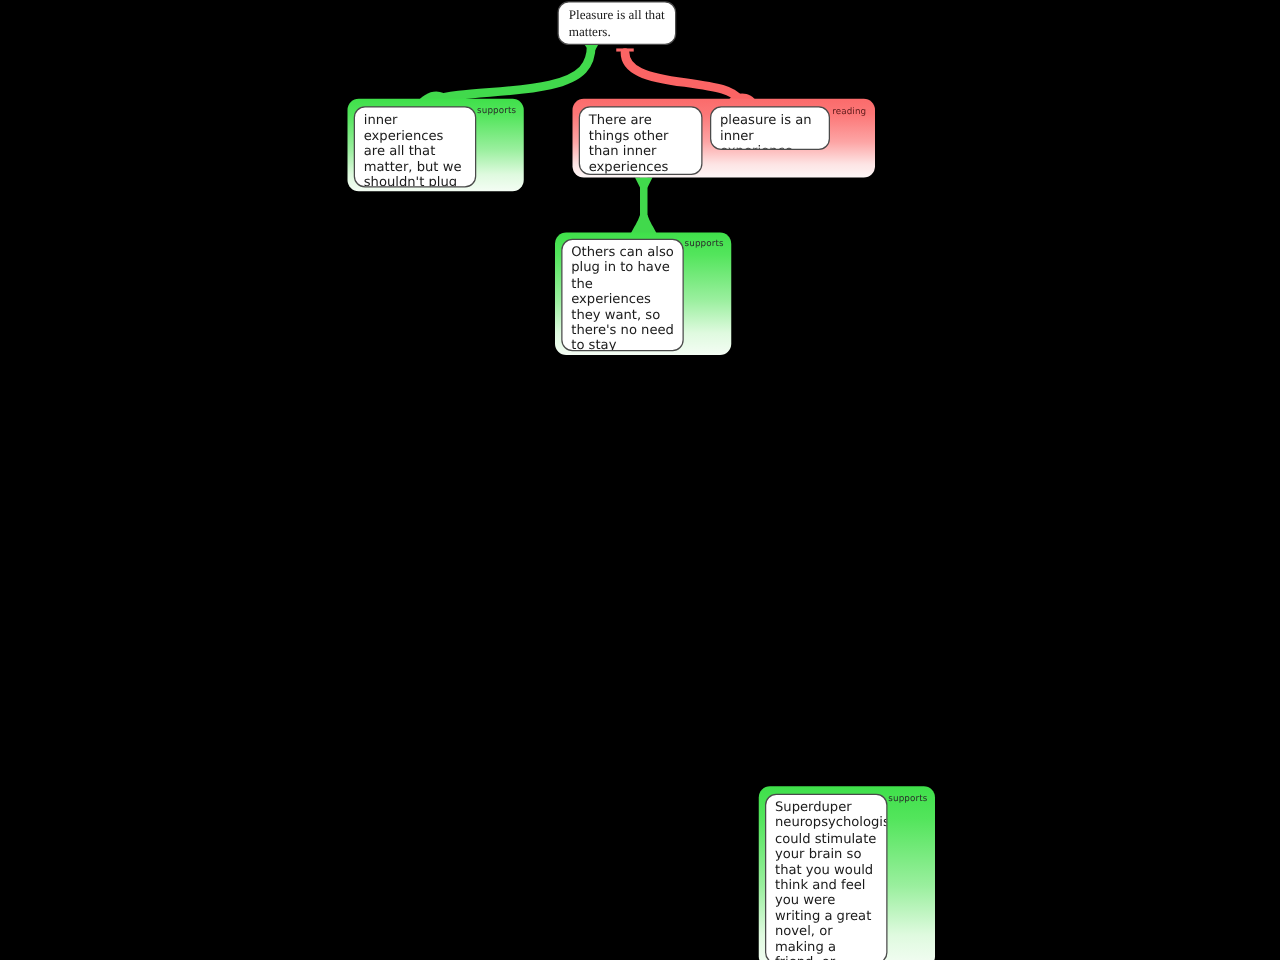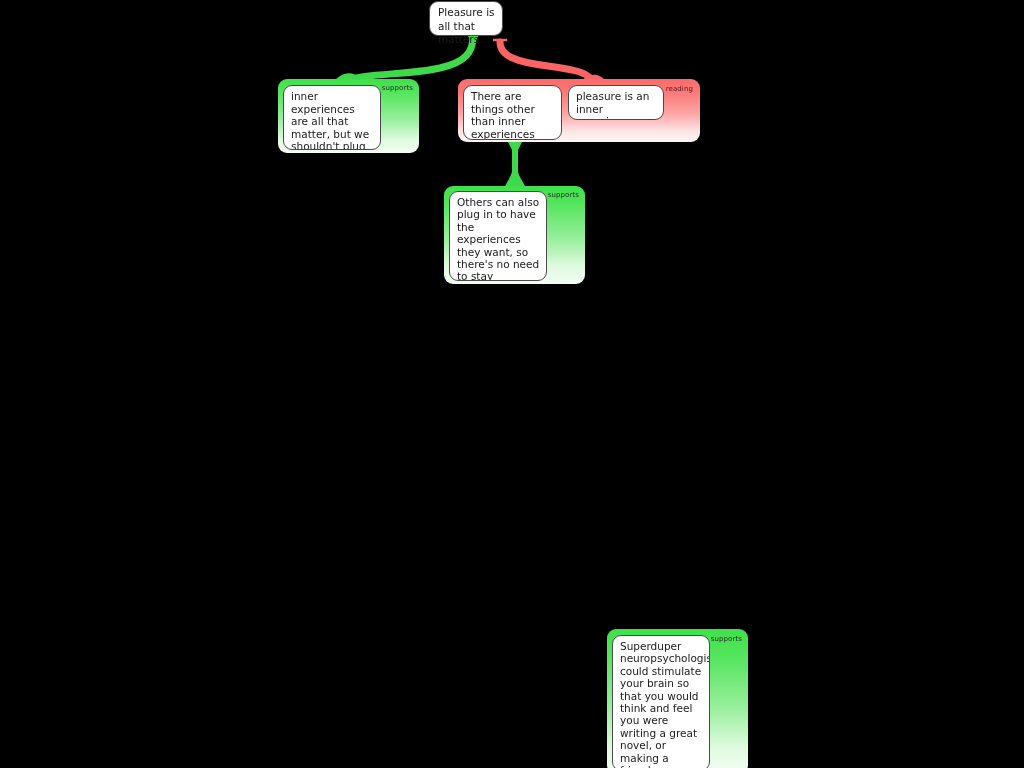--- a/index.html
+++ b/index.html
@@ -103,21 +103,21 @@
 
     <path d="M 493,40 L 507,40" fill="none" stroke="#fb6464" stroke-width="2.5" stroke-linecap="butt"></path>
     <path d="M 500,42 C 500,56 516,62 548,66 C 576,70 586,72 592,80" fill="none" stroke="#fb6464" stroke-width="7" stroke-linecap="round"></path>
     <path d="M 580,84 C 586,72 600,72 606,82 L 606,88 Z" fill="#fb6464"></path>
 
     <path d="M 515,142 L 515,186" fill="none" stroke="#41d94c" stroke-width="6" stroke-linecap="butt"></path>
     <path d="M 508,142 L 522,142 L 518,150 L 512,150 Z" fill="#41d94c"></path>
     <path d="M 503,190 C 508,180 510,178 512,172 L 518,172 C 520,178 522,180 527,190 Z" fill="#41d94c"></path>
   </svg>
 
-  <div class="root-node" style="left:429px; top:1px; width:74px; height:35px;">
+  <div class="root-node" style="left:446px; top:1px; width:95px; height:35px;font-family:Liberation Serif, serif;">
     <span>Pleasure is all that matters.</span>
   </div>
 
   <div class="group supports" style="left:278px; top:79px; width:141px; height:74px;">
     <span class="group-label" style="right:6px; top:5px;">supports</span>
   </div>
   <div class="card" style="left:283px; top:85px; width:98px; height:65px;">
     <span>inner experiences are all that matter, but we shouldn't plug into the machine.</span>
   </div>
 

